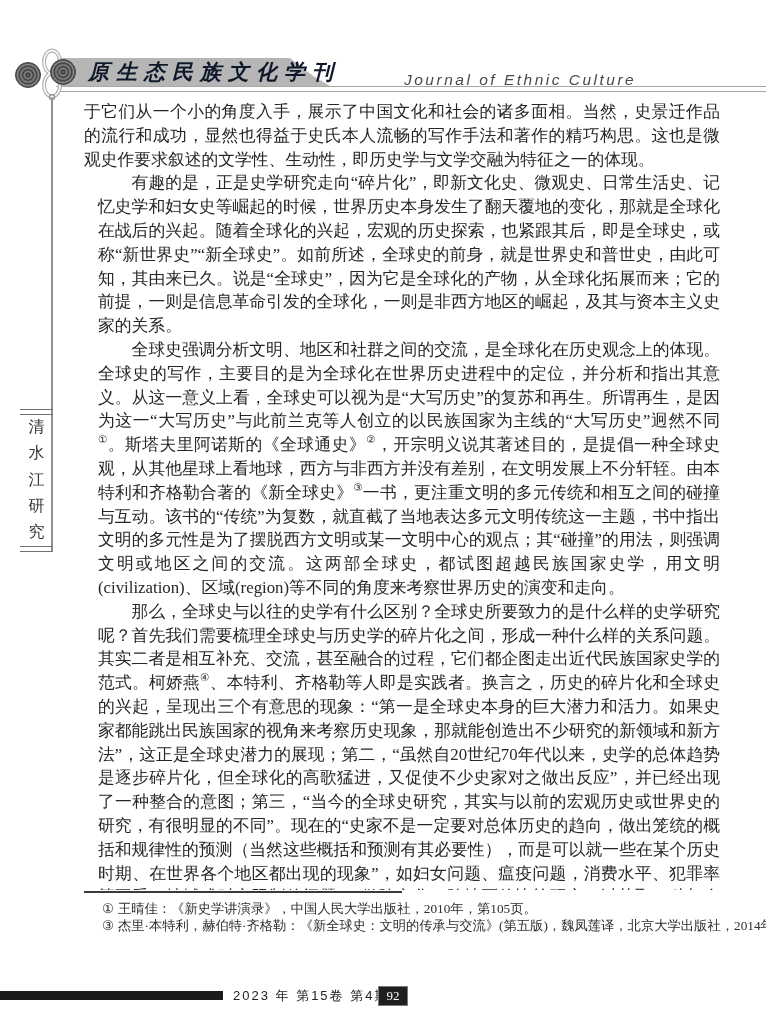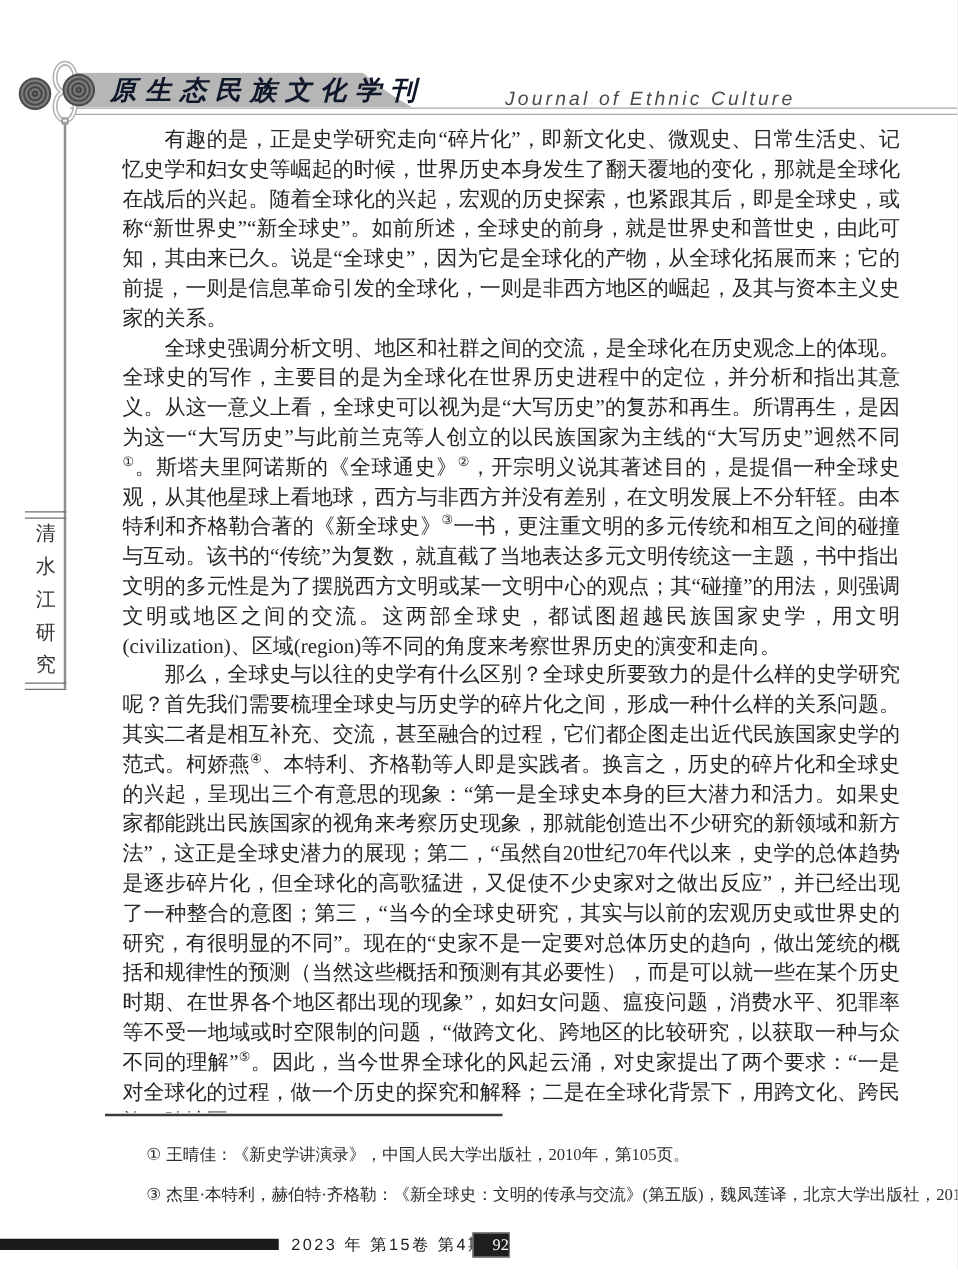--- a/index.html
+++ b/index.html
@@ -65,37 +65,37 @@
 
   
   .fn-divider {
     position:absolute; left:84px; top:891px; width:318px; height:0;
     border-top:2px solid #3a3a3a;
   }
   .footnotes {
     position:absolute; left:84px; top:900px; width:680px;
     font-size:13.3px; line-height:17.4px; color:#2e2e2e;
   }
-  .footnotes p { margin:15px; padding-left:18px; white-space:nowrap; }
+  .footnotes p { margin:0; padding-left:18px; white-space:nowrap; }
   .footnotes .fn-marker { margin-right:4px; }
 
   
   .footer-bar {
     position:absolute; left:0; top:991px; width:223px; height:9px;
     background:#1b1b1b;
   }
   .footer-issue {
     position:absolute; left:233px; top:988px; height:16px; line-height:16px;
     font-family:"Liberation Sans","DejaVu Sans",sans-serif;
     font-size:13px; letter-spacing:2px; color:#222; white-space:nowrap;
   }
   .page-badge {
     position:absolute; left:378px; top:986px; width:28px; height:18px;
     background:#1f1f1f; border:1px solid #7a7a7a;
-    color:#ffffff; font-size:13px; line-height:18px; text-align:right;
+    color:#ffffff; font-size:13px; line-height:18px; text-align:center;
     font-family:"Liberation Serif","DejaVu Serif",serif;
   }
 </style>
 </head>
 <body>
 
 <div class="page">
 
   <svg class="logo" viewBox="0 0 70 56" aria-hidden="true">
     <defs>
@@ -129,20 +129,21 @@
   <div class="side-label">
     <span>清</span>
     <span>水</span>
     <span>江</span>
     <span>研</span>
     <span>究</span>
   </div>
   <div class="side-rule bottom"></div>
 
   <div class="body-text">
+    <p>于它们从一个小的角度入手，展示了中国文化和社会的诸多面相。当然，史景迁作品的流行和成功，显然也得益于史氏本人流畅的写作手法和著作的精巧构思。这也是微观史作要求叙述的文学性、生动性，即历史学与文学交融为特征之一的体现。</p>
     <p class="indent">有趣的是，正是史学研究走向“碎片化”，即新文化史、微观史、日常生活史、记忆史学和妇女史等崛起的时候，世界历史本身发生了翻天覆地的变化，那就是全球化在战后的兴起。随着全球化的兴起，宏观的历史探索，也紧跟其后，即是全球史，或称“新世界史”“新全球史”。如前所述，全球史的前身，就是世界史和普世史，由此可知，其由来已久。说是“全球史”，因为它是全球化的产物，从全球化拓展而来；它的前提，一则是信息革命引发的全球化，一则是非西方地区的崛起，及其与资本主义史家的关系。</p>
     <p class="indent">全球史强调分析文明、地区和社群之间的交流，是全球化在历史观念上的体现。全球史的写作，主要目的是为全球化在世界历史进程中的定位，并分析和指出其意义。从这一意义上看，全球史可以视为是“大写历史”的复苏和再生。所谓再生，是因为这一“大写历史”与此前兰克等人创立的以民族国家为主线的“大写历史”迥然不同<sup class="fn-ref">①</sup>。斯塔夫里阿诺斯的《全球通史》<sup class="fn-ref">②</sup>，开宗明义说其著述目的，是提倡一种全球史观，从其他星球上看地球，西方与非西方并没有差别，在文明发展上不分轩轾。由本特利和齐格勒合著的《新全球史》<sup class="fn-ref">③</sup>一书，更注重文明的多元传统和相互之间的碰撞与互动。该书的“传统”为复数，就直截了当地表达多元文明传统这一主题，书中指出文明的多元性是为了摆脱西方文明或某一文明中心的观点；其“碰撞”的用法，则强调文明或地区之间的交流。这两部全球史，都试图超越民族国家史学，用文明(civilization)、区域(region)等不同的角度来考察世界历史的演变和走向。</p>
     <p class="indent">那么，全球史与以往的史学有什么区别？全球史所要致力的是什么样的史学研究呢？首先我们需要梳理全球史与历史学的碎片化之间，形成一种什么样的关系问题。其实二者是相互补充、交流，甚至融合的过程，它们都企图走出近代民族国家史学的范式。柯娇燕<sup class="fn-ref">④</sup>、本特利、齐格勒等人即是实践者。换言之，历史的碎片化和全球史的兴起，呈现出三个有意思的现象：“第一是全球史本身的巨大潜力和活力。如果史家都能跳出民族国家的视角来考察历史现象，那就能创造出不少研究的新领域和新方法”，这正是全球史潜力的展现；第二，“虽然自20世纪70年代以来，史学的总体趋势是逐步碎片化，但全球化的高歌猛进，又促使不少史家对之做出反应”，并已经出现了一种整合的意图；第三，“当今的全球史研究，其实与以前的宏观历史或世界史的研究，有很明显的不同”。现在的“史家不是一定要对总体历史的趋向，做出笼统的概括和规律性的预测（当然这些概括和预测有其必要性），而是可以就一些在某个历史时期、在世界各个地区都出现的现象”，如妇女问题、瘟疫问题，消费水平、犯罪率等不受一地域或时空限制的问题，“做跨文化、跨地区的比较研究，以获取一种与众不同的理解”<sup class="fn-ref">⑤</sup>。因此，当今世界全球化的风起云涌，对史家提出了两个要求：“一是对全球化的过程，做一个历史的探究和解释；二是在全球化背景下，用跨文化、跨民族、跨地区</p>
   </div>
 
   <div class="fn-divider"></div>
   <div class="footnotes">
     <p><span class="fn-marker">①</span><span>王晴佳：《新史学讲演录》，中国人民大学出版社，2010年，第105页。</span></p>
     <p><span class="fn-marker">③</span><span>杰里·本特利，赫伯特·齐格勒：《新全球史：文明的传承与交流》(第五版)，魏凤莲译，北京大学出版社，2014年。</span></p>
   </div>

